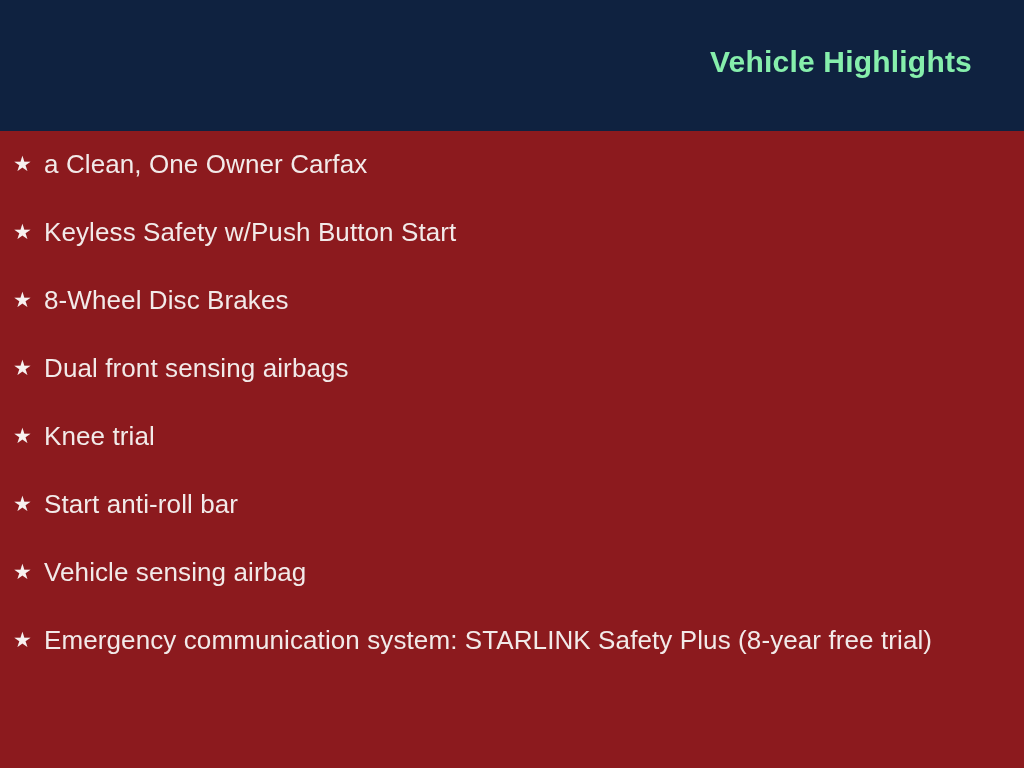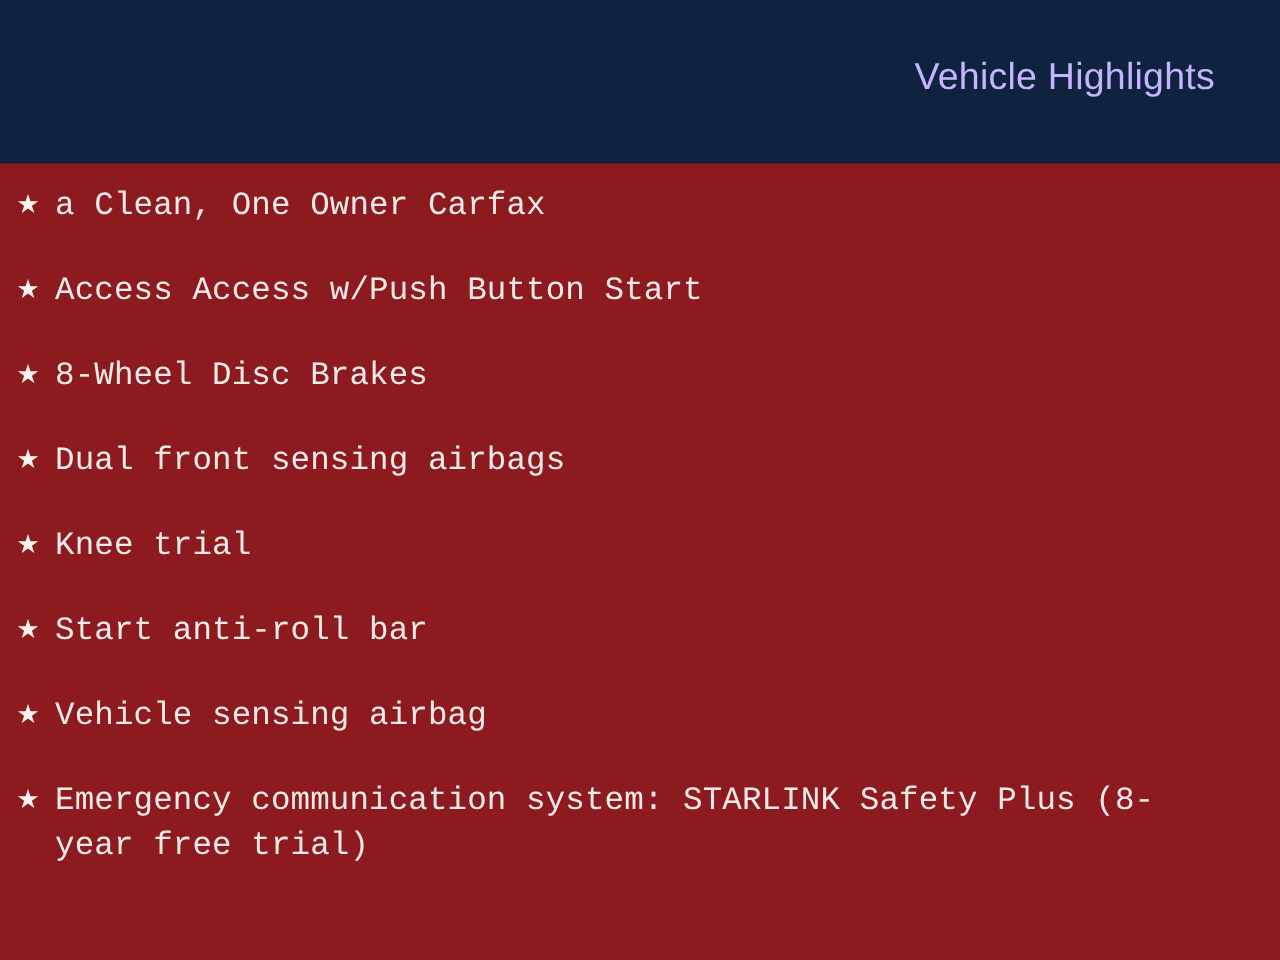--- a/index.html
+++ b/index.html
@@ -30,23 +30,23 @@
     width: 1024px;
     height: 131px;
     background: #0f2240;
     box-sizing: border-box;
   }
 
   .header-title {
     position: absolute;
     right: 52px;
     top: 44px;
-    color: #c4b5fd;
+    color: #86efac;
     font-size: 30px;
-    font-weight: normal;
+    font-weight: bold;
     letter-spacing: 0.2px;
     line-height: 36px;
     white-space: nowrap;
     text-align: left;
   }
 
   .body-area {
     position: absolute;
     top: 131px;
     left: 0;
@@ -80,21 +80,20 @@
     line-height: 36px;
     color: #f7f1f0;
     text-align: left;
     padding-left: 1px;
   }
 
   .highlight-text {
     flex: 1 1 auto;
     padding-right: 12px;
     letter-spacing: 0.1px;
-    font-family: Liberation Mono, monospace;
   }
 </style>
 </head>
 <body>
 
 <div class="slide">
 
   <div class="header-bar">
     <div class="header-title">Vehicle Highlights</div>
   </div>
@@ -102,21 +101,21 @@
   <div class="body-area">
     <ul class="highlights-list">
 
       <li class="highlight-item">
         <span class="bullet-star">★</span>
         <span class="highlight-text">a Clean, One Owner Carfax</span>
       </li>
 
       <li class="highlight-item">
         <span class="bullet-star">★</span>
-        <span class="highlight-text">Access Access w/Push Button Start</span>
+        <span class="highlight-text">Keyless Safety w/Push Button Start</span>
       </li>
 
       <li class="highlight-item">
         <span class="bullet-star">★</span>
         <span class="highlight-text">8-Wheel Disc Brakes</span>
       </li>
 
       <li class="highlight-item">
         <span class="bullet-star">★</span>
         <span class="highlight-text">Dual front sensing airbags</span>

